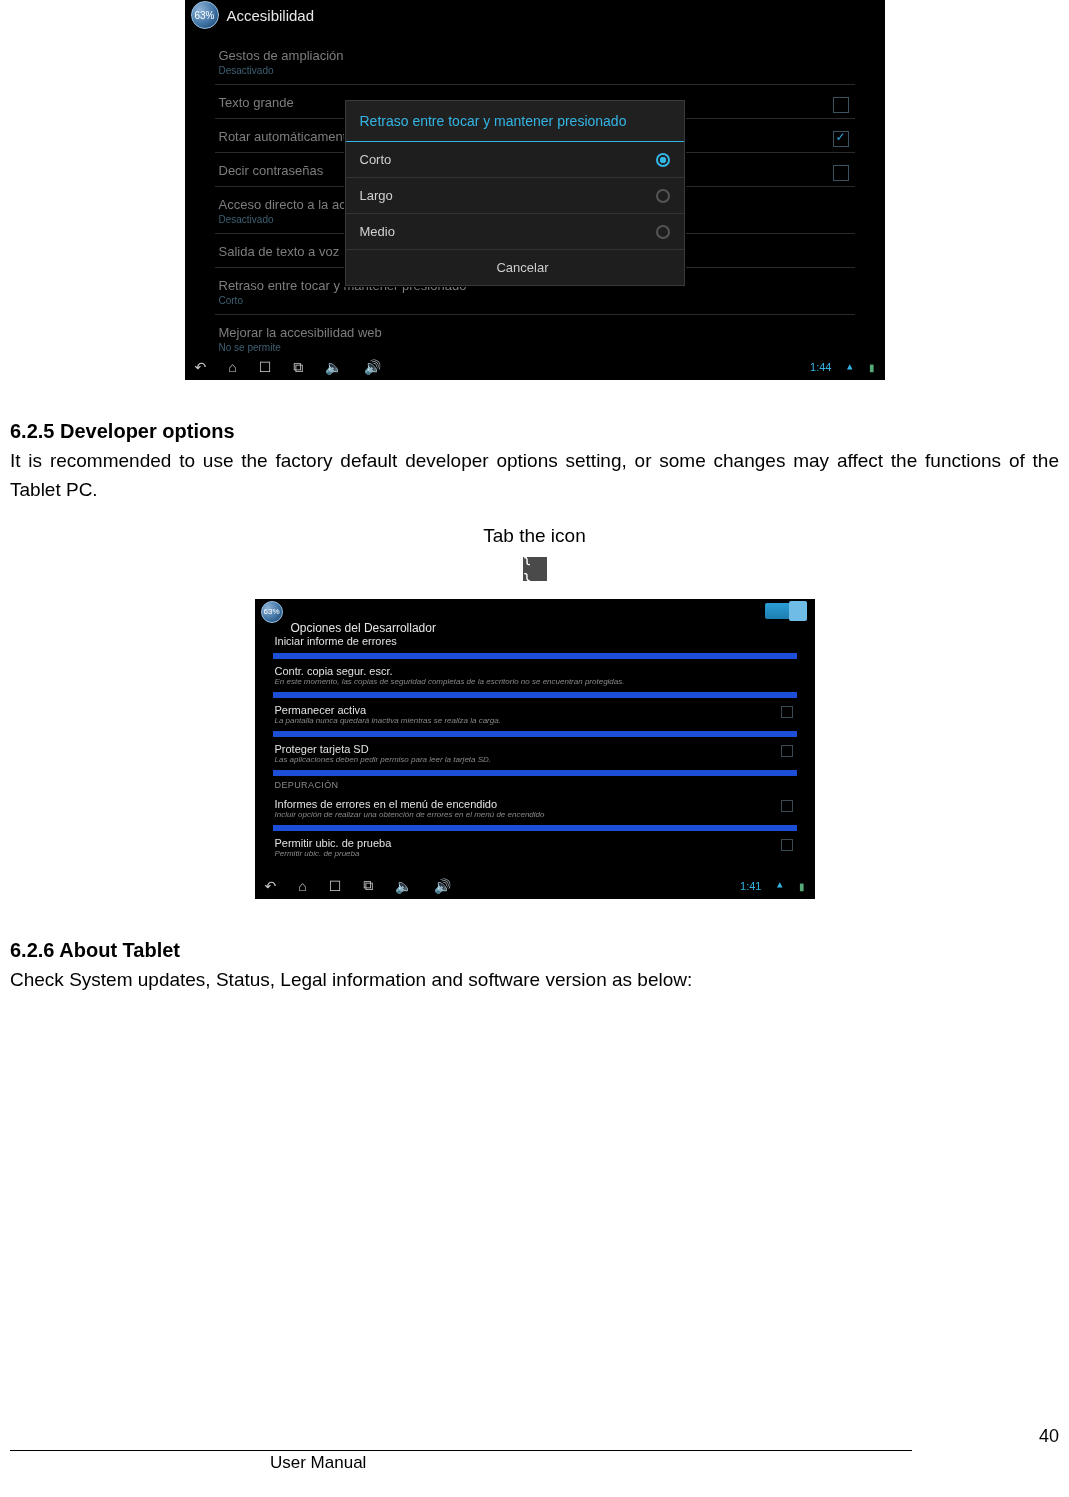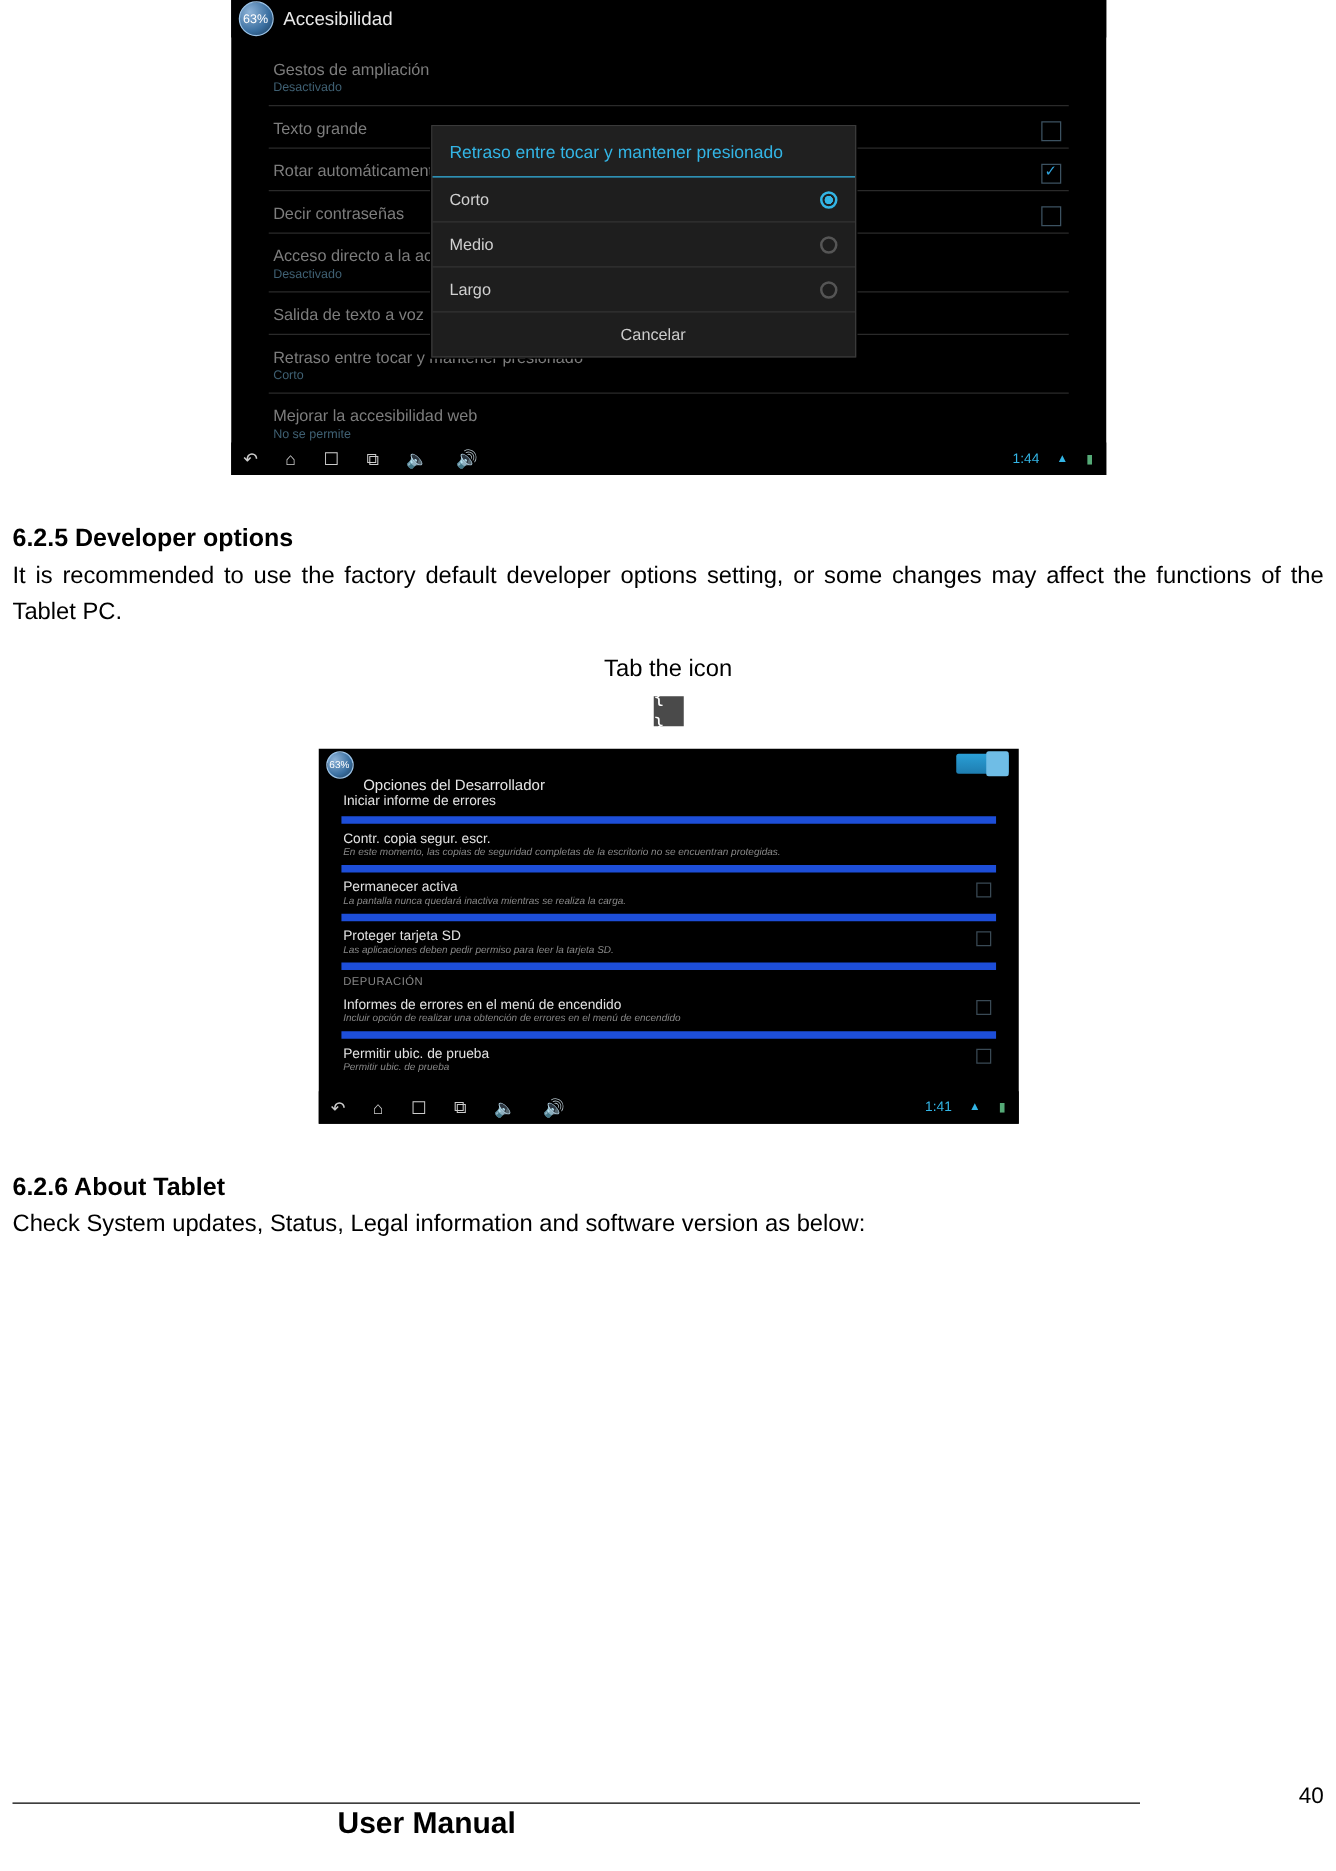--- a/index.html
+++ b/index.html
@@ -222,23 +222,22 @@
     position: absolute;
     left: 10px; right: 10px; bottom: 24px;
   }
   .footer hr {
     border: none;
     border-top: 1px solid #000;
     margin-bottom: 2px;
     width: 86%;
   }
   .footer .ftext {
-    font-size: 24px;
+    font-size: 17px;
     margin-left: 260px;
-    font-weight: bold;
   }
   .pagenum {
     position: absolute;
     right: 10px; bottom: 50px;
     font-size: 18px;
   }
 </style>
 </head>
 <body>
 
@@ -281,25 +280,25 @@
     </div>
   </div>
 
   <div class="dialog">
     <div class="dlg-title">Retraso entre tocar y mantener presionado</div>
     <div class="opt">
       <span>Corto</span>
       <span class="radio selected"></span>
     </div>
     <div class="opt">
+      <span>Largo</span>
+      <span class="radio"></span>
+    </div>
+    <div class="opt">
       <span>Medio</span>
-      <span class="radio"></span>
-    </div>
-    <div class="opt">
-      <span>Largo</span>
       <span class="radio"></span>
     </div>
     <div class="cancel">Cancelar</div>
   </div>
 
   <div class="navbar">
     <span class="glyph">↶</span>
     <span class="glyph">⌂</span>
     <span class="glyph">☐</span>
     <span class="glyph">⧉</span>

